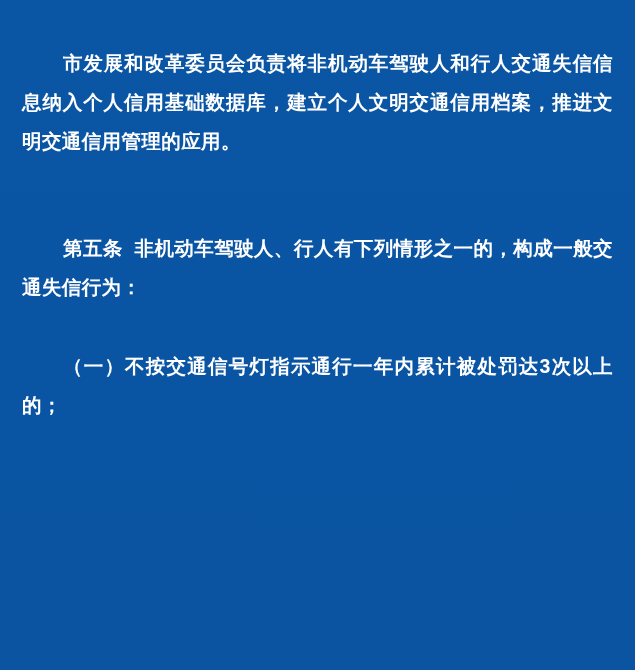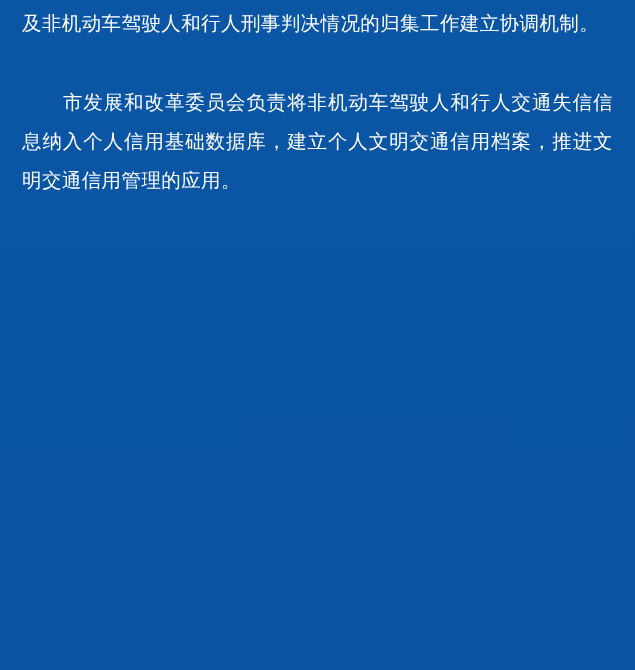--- a/index.html
+++ b/index.html
@@ -30,43 +30,45 @@
     line-height: 39px;
     margin: 0;
     letter-spacing: 0.4px;
     text-align: justify;
     text-justify: inter-ideograph;
     white-space: pre-wrap;
     font-weight: 500;
   }
   p.indent {
     text-indent: 2.1em;
+    font-weight: bold;
   }
   .spacer-md {
     height: 34px;
   }
   .spacer-lg {
     height: 40px;
   }
 </style>
 </head>
 <body>
 
 <div class="page">
   <div class="doc-body">
 
-    <p class="para">及非机动车驾驶人和行人刑事判决情况的归集工作建立协调机制。</p>
 
     <div class="spacer-lg"></div>
 
     <p class="para indent">市发展和改革委员会负责将非机动车驾驶人和行人交通失信信息纳入个人信用基础数据库，建立个人文明交通信用档案，推进文明交通信用管理的应用。</p>
 
     <div class="spacer-md"></div>
 
 
     <div class="spacer-md"></div>
 
+    <p class="para indent">第五条  非机动车驾驶人、行人有下列情形之一的，构成一般交通失信行为：</p>
 
     <div class="spacer-lg"></div>
 
+    <p class="para indent">（一）不按交通信号灯指示通行一年内累计被处罚达3次以上的；</p>
 
   </div>
 </div>
 
 </body></html>

